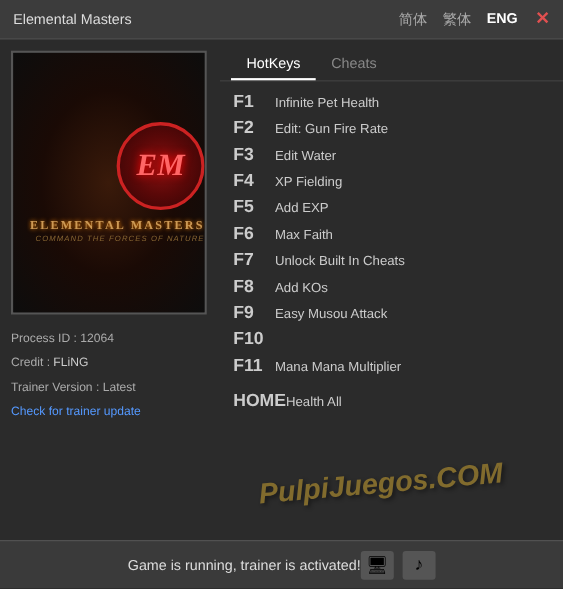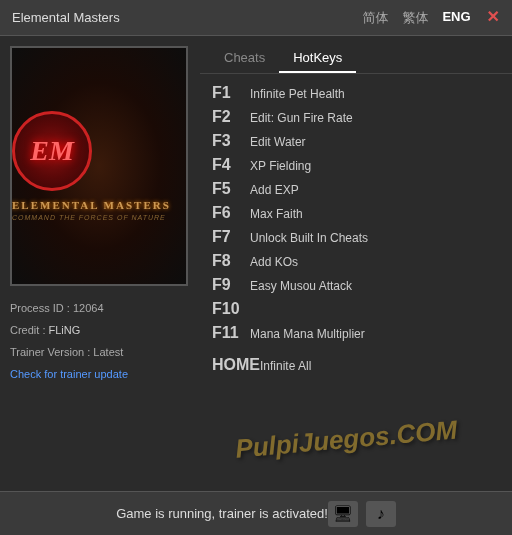--- a/index.html
+++ b/index.html
@@ -73,21 +73,21 @@
       position: relative;
     }
     
     #game-image-bg {
       width: 100%;
       height: 100%;
       background: radial-gradient(ellipse at center, #3a1a0a 0%, #1a0a05 50%, #0d0d0d 100%);
       position: relative;
       display: flex;
       flex-direction: column;
-      align-items: flex-start;
+      align-items: flex-end;
       justify-content: center;
     }
     #logo-circle {
       width: 80px;
       height: 80px;
       background: radial-gradient(circle, #8b1010 0%, #5a0808 50%, #300505 100%);
       border-radius: 50%;
       border: 3px solid #cc2222;
       display: flex;
       align-items: center;
@@ -278,22 +278,22 @@
       <span class="info-label">
         Credit : <span class="info-value">FLiNG</span>
       </span>
       <span class="info-label">Trainer Version : Latest</span>
       <span id="trainer-link">Check for trainer update</span>
     </div>
   </div>
 
   <div id="right-panel">
     <div id="tab-bar">
+      <div class="tab active">HotKeys</div>
       <div class="tab">Cheats</div>
-      <div class="tab active">HotKeys</div>
     </div>
 
     <div id="hotkeys-panel">
 
     <div class="hotkey-row">
           <span class="hotkey-key">F1</span>
           <span class="hotkey-desc">Infinite Pet Health</span>
         </div>
         <div class="hotkey-row">
           <span class="hotkey-key">F2</span>
@@ -330,21 +330,21 @@
         <div class="hotkey-row">
           <span class="hotkey-key">F10</span>
         </div>
         <div class="hotkey-row">
           <span class="hotkey-key">F11</span>
           <span class="hotkey-desc">Mana Mana Multiplier</span>
         </div>
         <div id="home-section">
           <div class="hotkey-row">
             <span class="hotkey-key">HOME</span>
-            <span class="hotkey-desc">  Infinite All</span>
+            <span class="hotkey-desc">  Health All</span>
           </div>
         </div>
       </div>
   </div>
 </div>
 
 <div id="watermark">
   <span id="watermark-text">PulpiJuegos.COM</span>
 </div>
 

